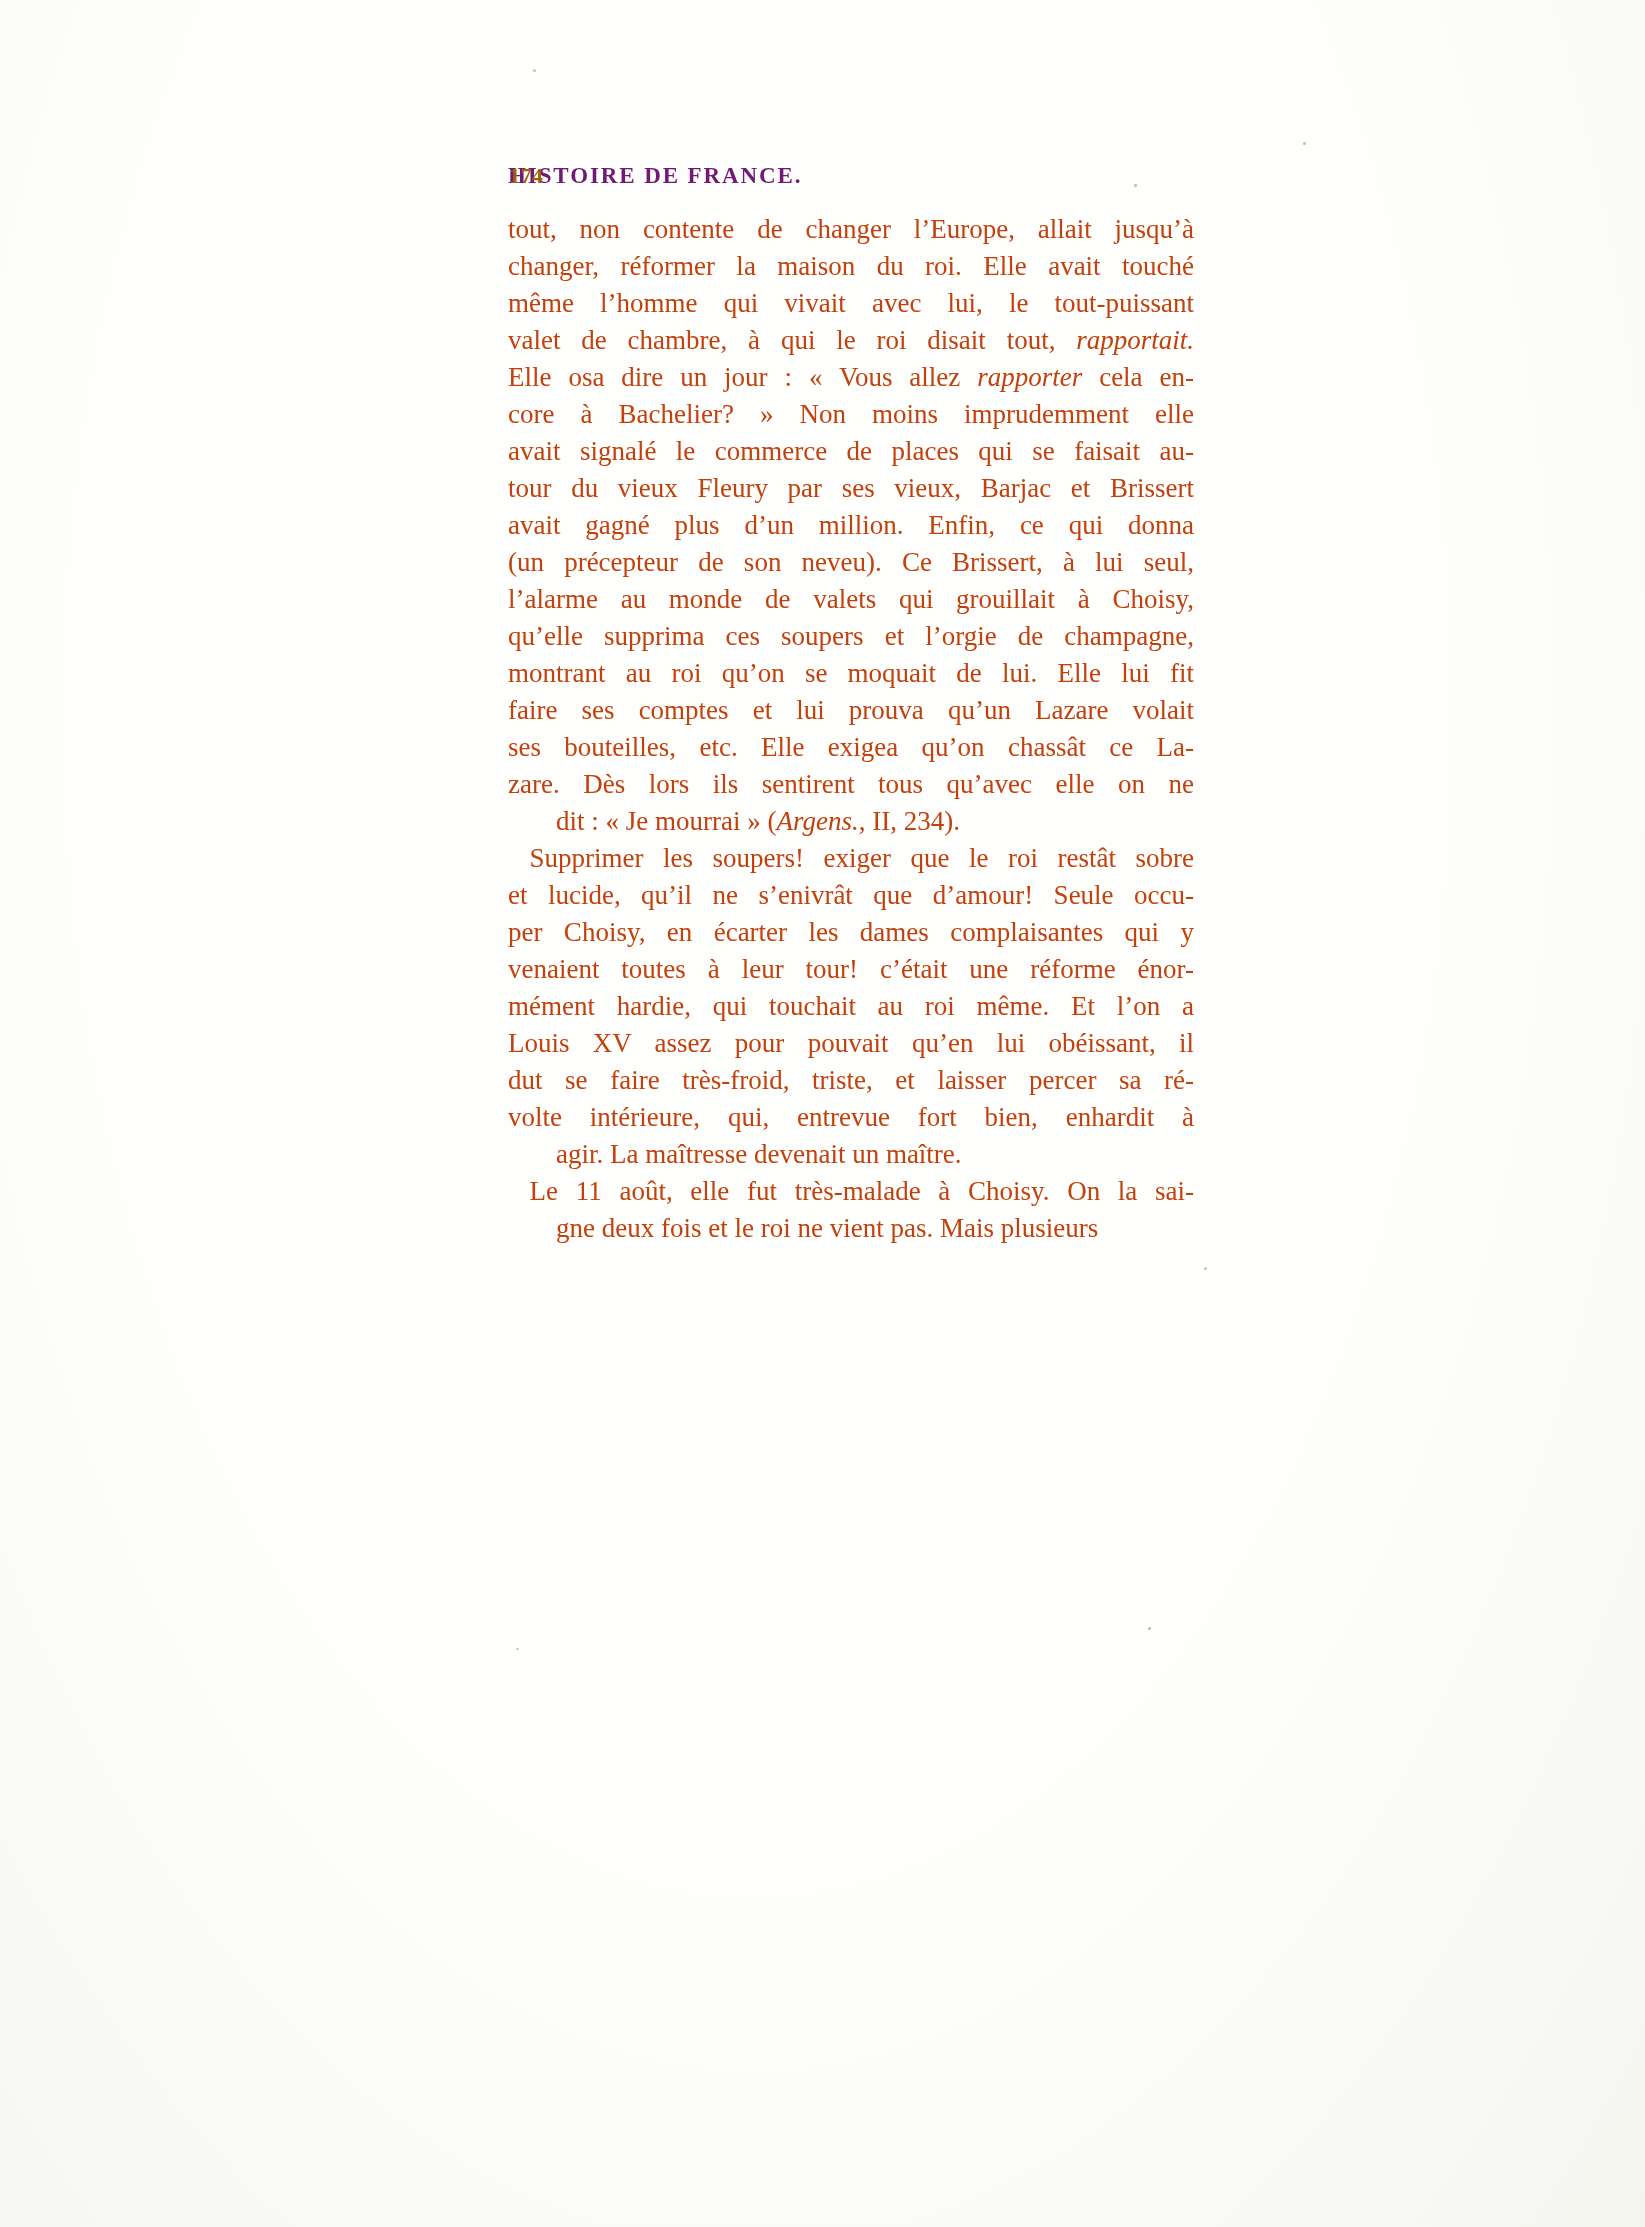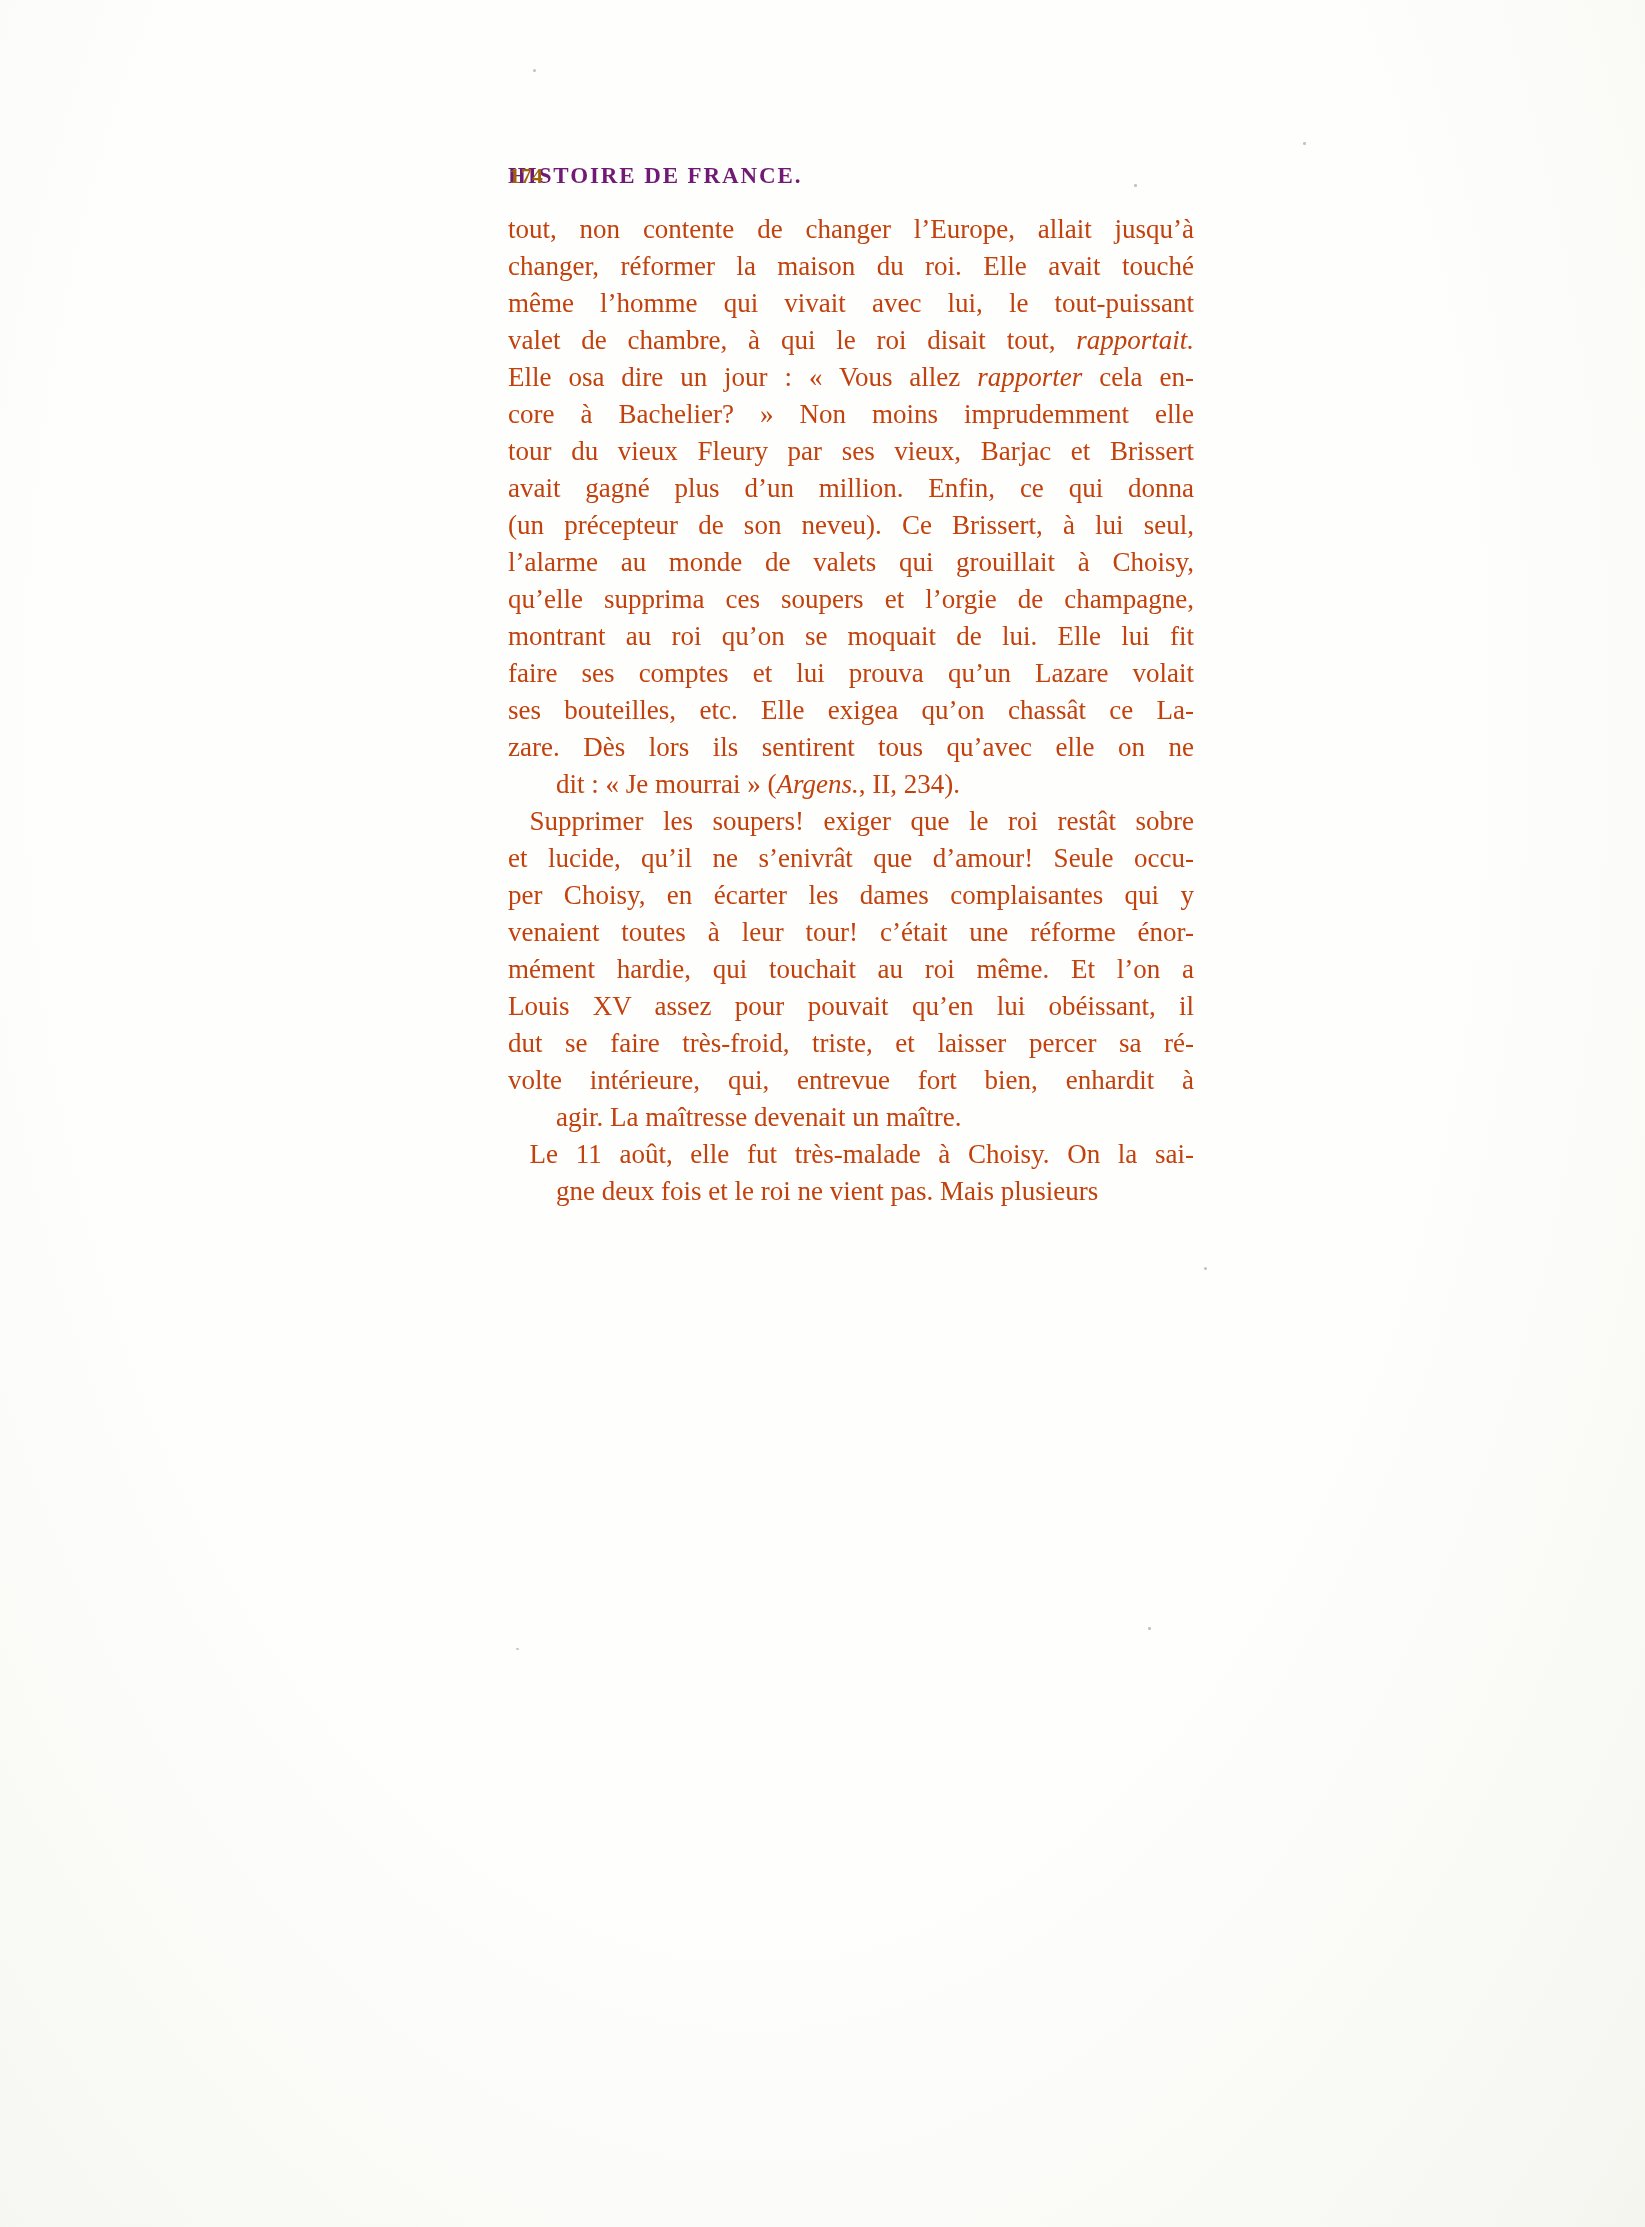--- a/index.html
+++ b/index.html
@@ -102,20 +102,21 @@
 
     <div class="text-block">
 
     <div class="paragraph">
           <div class="line">tout, non contente de changer l’Europe, allait jusqu’à</div>
           <div class="line">changer, réformer la maison du roi. Elle avait touché</div>
           <div class="line">même l’homme qui vivait avec lui, le tout-puissant</div>
           <div class="line">valet de chambre, à qui le roi disait tout, <i>rapportait.</i></div>
           <div class="line">Elle osa dire un jour : « Vous allez <i>rapporter</i> cela en-</div>
           <div class="line">core à Bachelier? » Non moins imprudemment elle</div>
+          <div class="line">avait signalé le commerce de places qui se faisait au-</div>
           <div class="line">tour du vieux Fleury par ses vieux, Barjac et Brissert</div>
           <div class="line">avait gagné plus d’un million. Enfin, ce qui donna</div>
           <div class="line">(un précepteur de son neveu). Ce Brissert, à lui seul,</div>
           <div class="line">l’alarme au monde de valets qui grouillait à Choisy,</div>
           <div class="line">qu’elle supprima ces soupers et l’orgie de champagne,</div>
           <div class="line">montrant au roi qu’on se moquait de lui. Elle lui fit</div>
           <div class="line">faire ses comptes et lui prouva qu’un Lazare volait</div>
           <div class="line">ses bouteilles, etc. Elle exigea qu’on chassât ce La-</div>
           <div class="line">zare. Dès lors ils sentirent tous qu’avec elle on ne</div>
           <div class="line last">dit : « Je mourrai » (<i>Argens.</i>, II, 234).</div>

